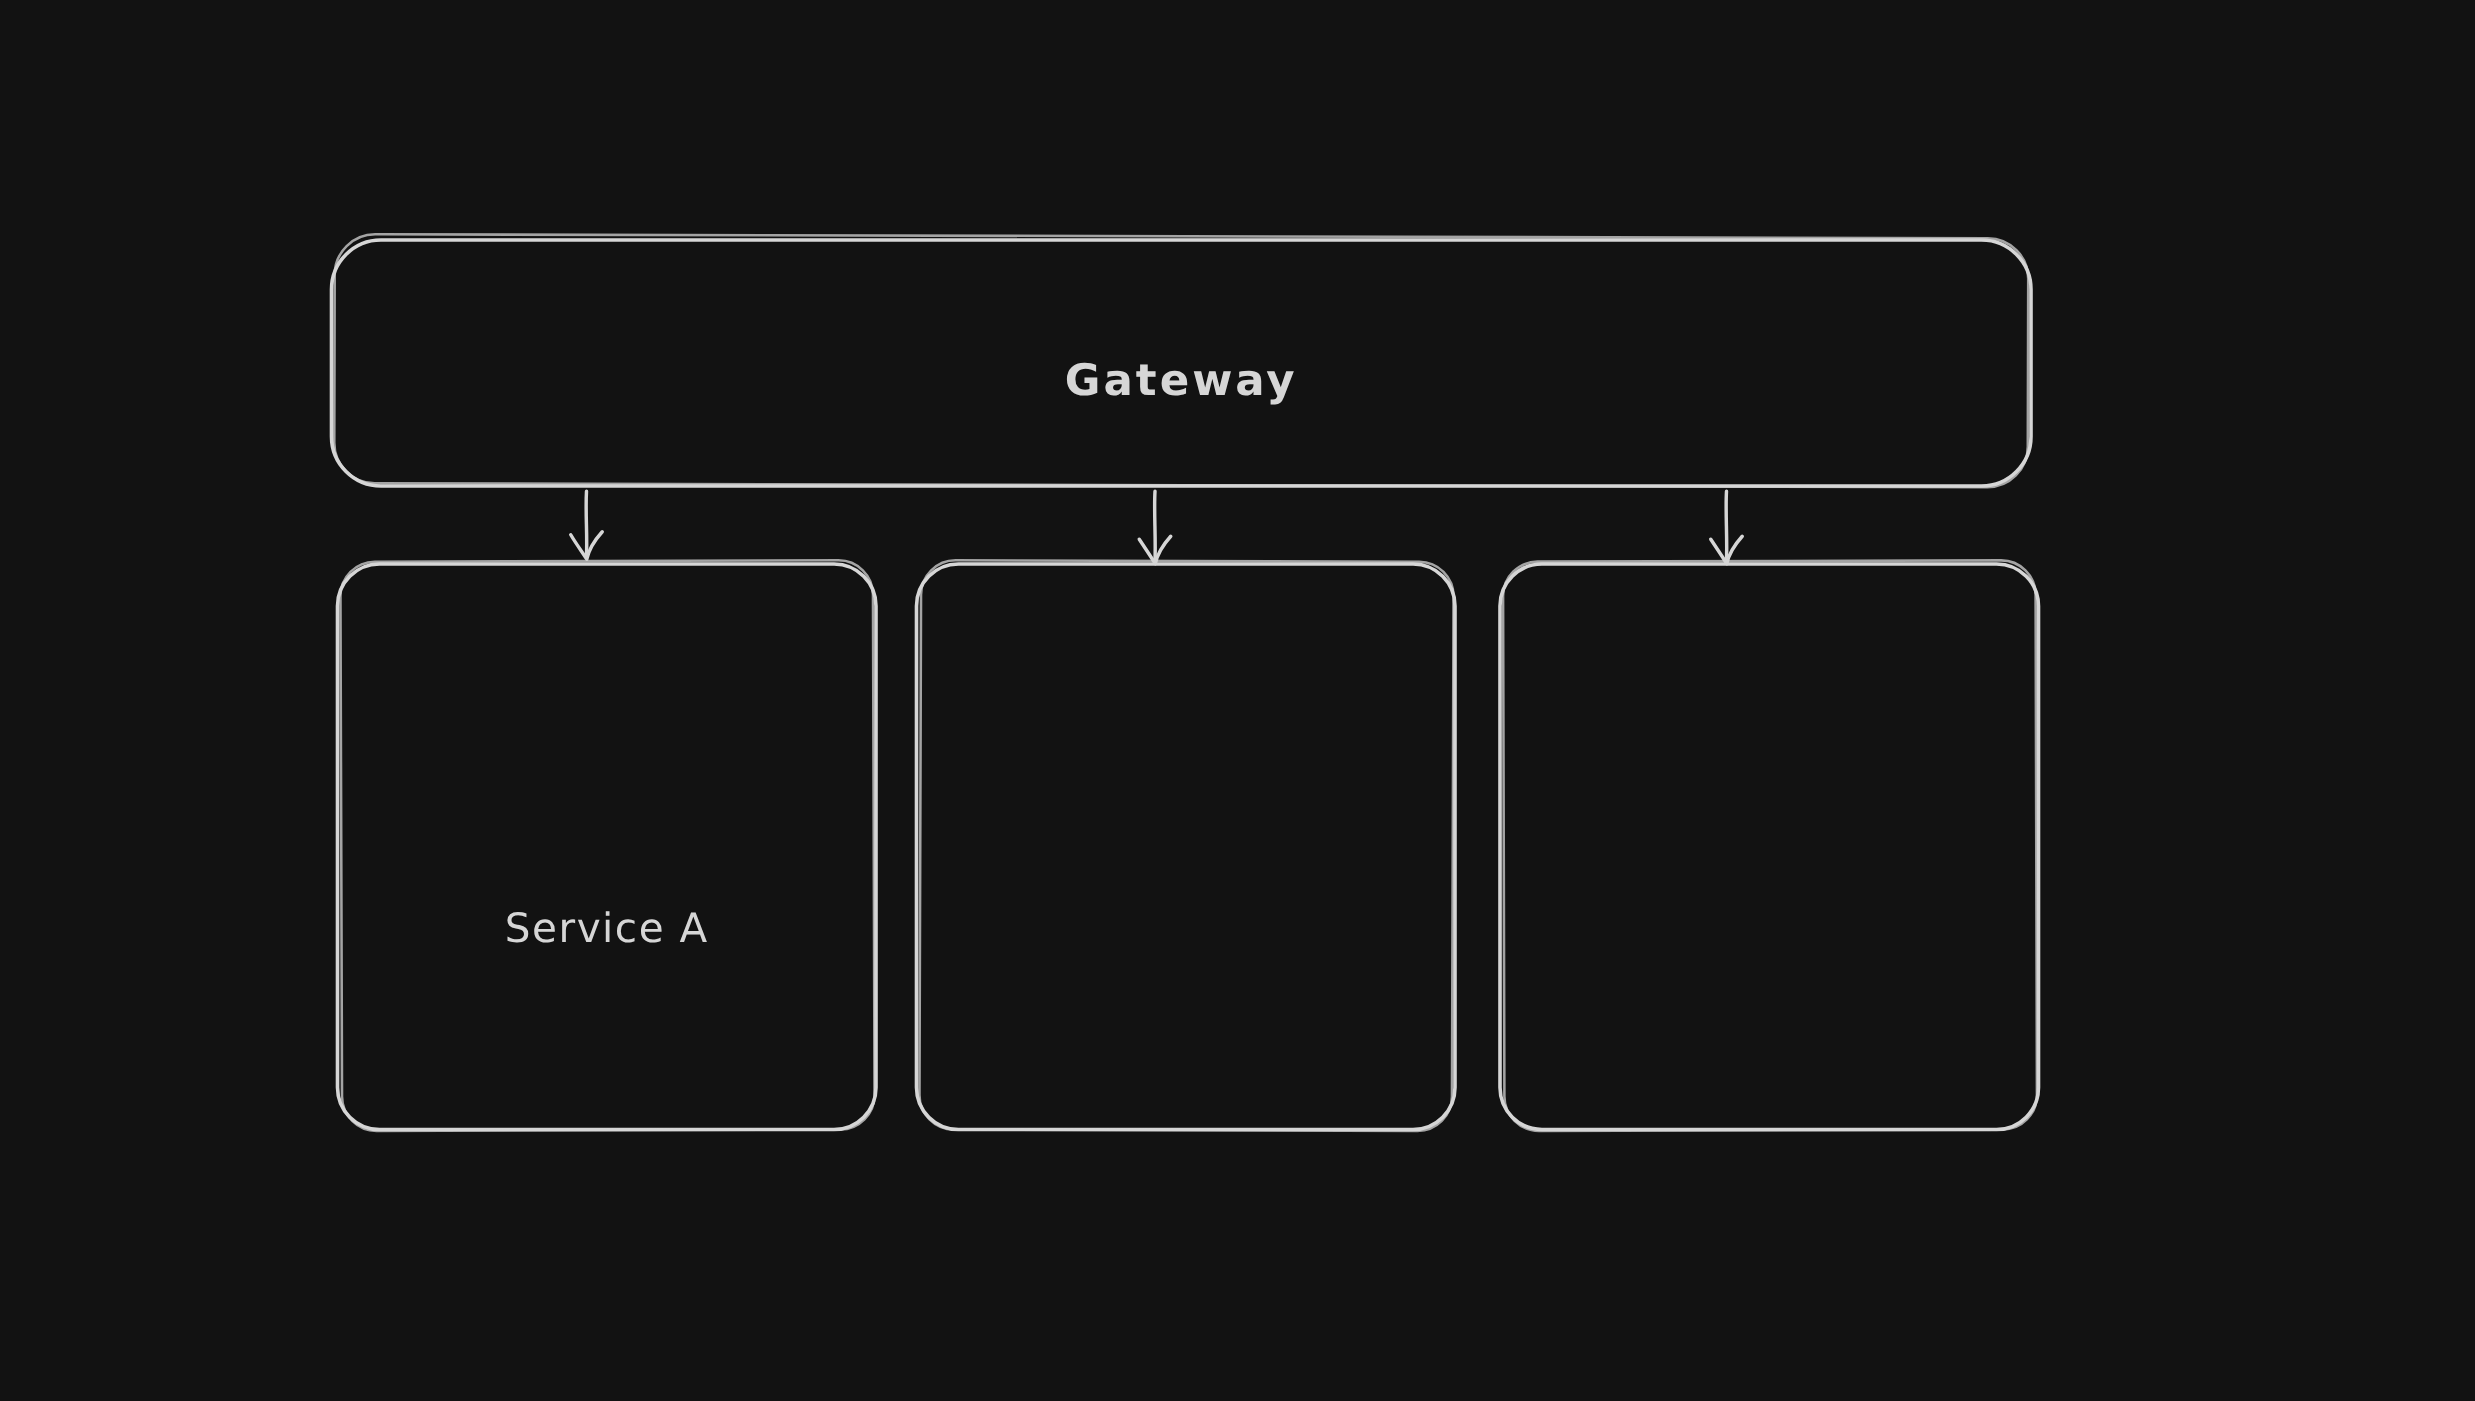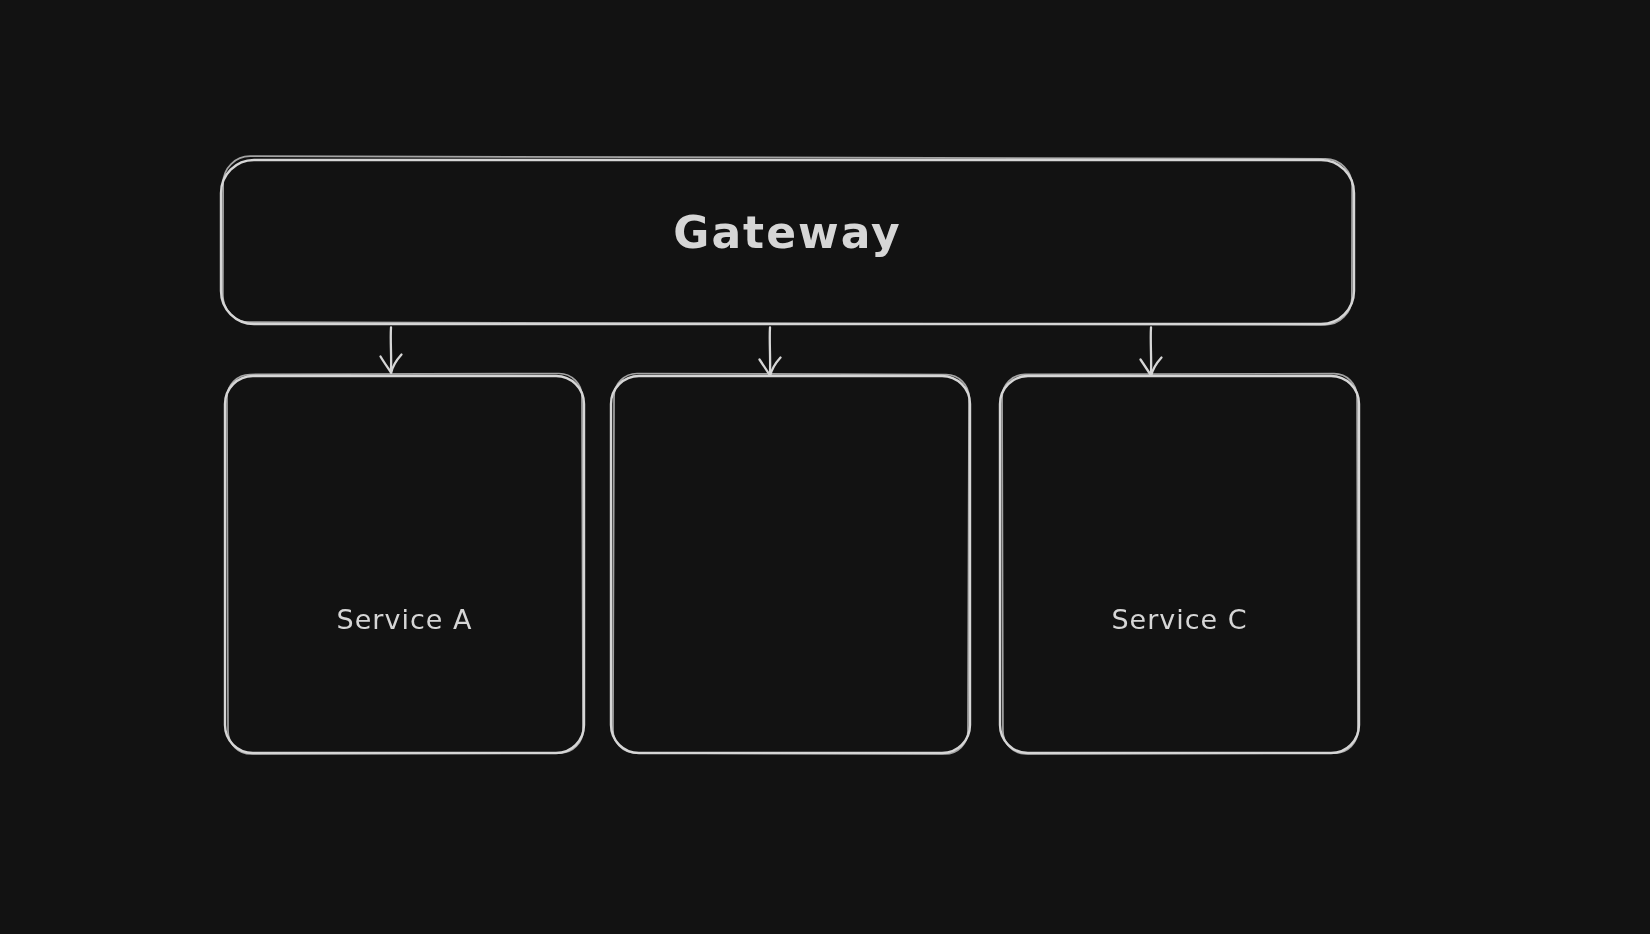--- a/index.html
+++ b/index.html
@@ -30,22 +30,22 @@
     position: absolute;
     display: flex;
     align-items: center;
     justify-content: center;
     color: #d6d6d6;
     text-align: center;
     user-select: none;
   }
 
   .gateway-label {
-    left: 221px; top: 149px; width: 1133px; height: 166px;
-    font-size: 44px;
+    left: 221px; top: 170px; width: 1133px; height: 166px;
+    font-size: 29px;
     font-weight: bold;
     letter-spacing: 2px;
   }
 
   .service-label {
     top: 376px; height: 486px; width: 359px;
     font-size: 27px;
     letter-spacing: 1px;
   }
 
@@ -94,15 +94,14 @@
       <path d="M1151 327.5 C 1150.2 341, 1151.6 358, 1151 374"></path>
       <path d="M1140.5 359.5 C 1144.5 365.5, 1148.5 371.5, 1151.2 375.8 C 1152.5 369.5, 1157 362.5, 1161.5 357.5"></path>
     </g>
   </svg>
 
   <div class="node-label gateway-label">Gateway</div>
 
   <div class="node-label service-label service-a-label">Service A</div>
 
 
-  <div class="node-label service-label service-c-label">Service C</div>
 
 </div>
 
 </body></html>

